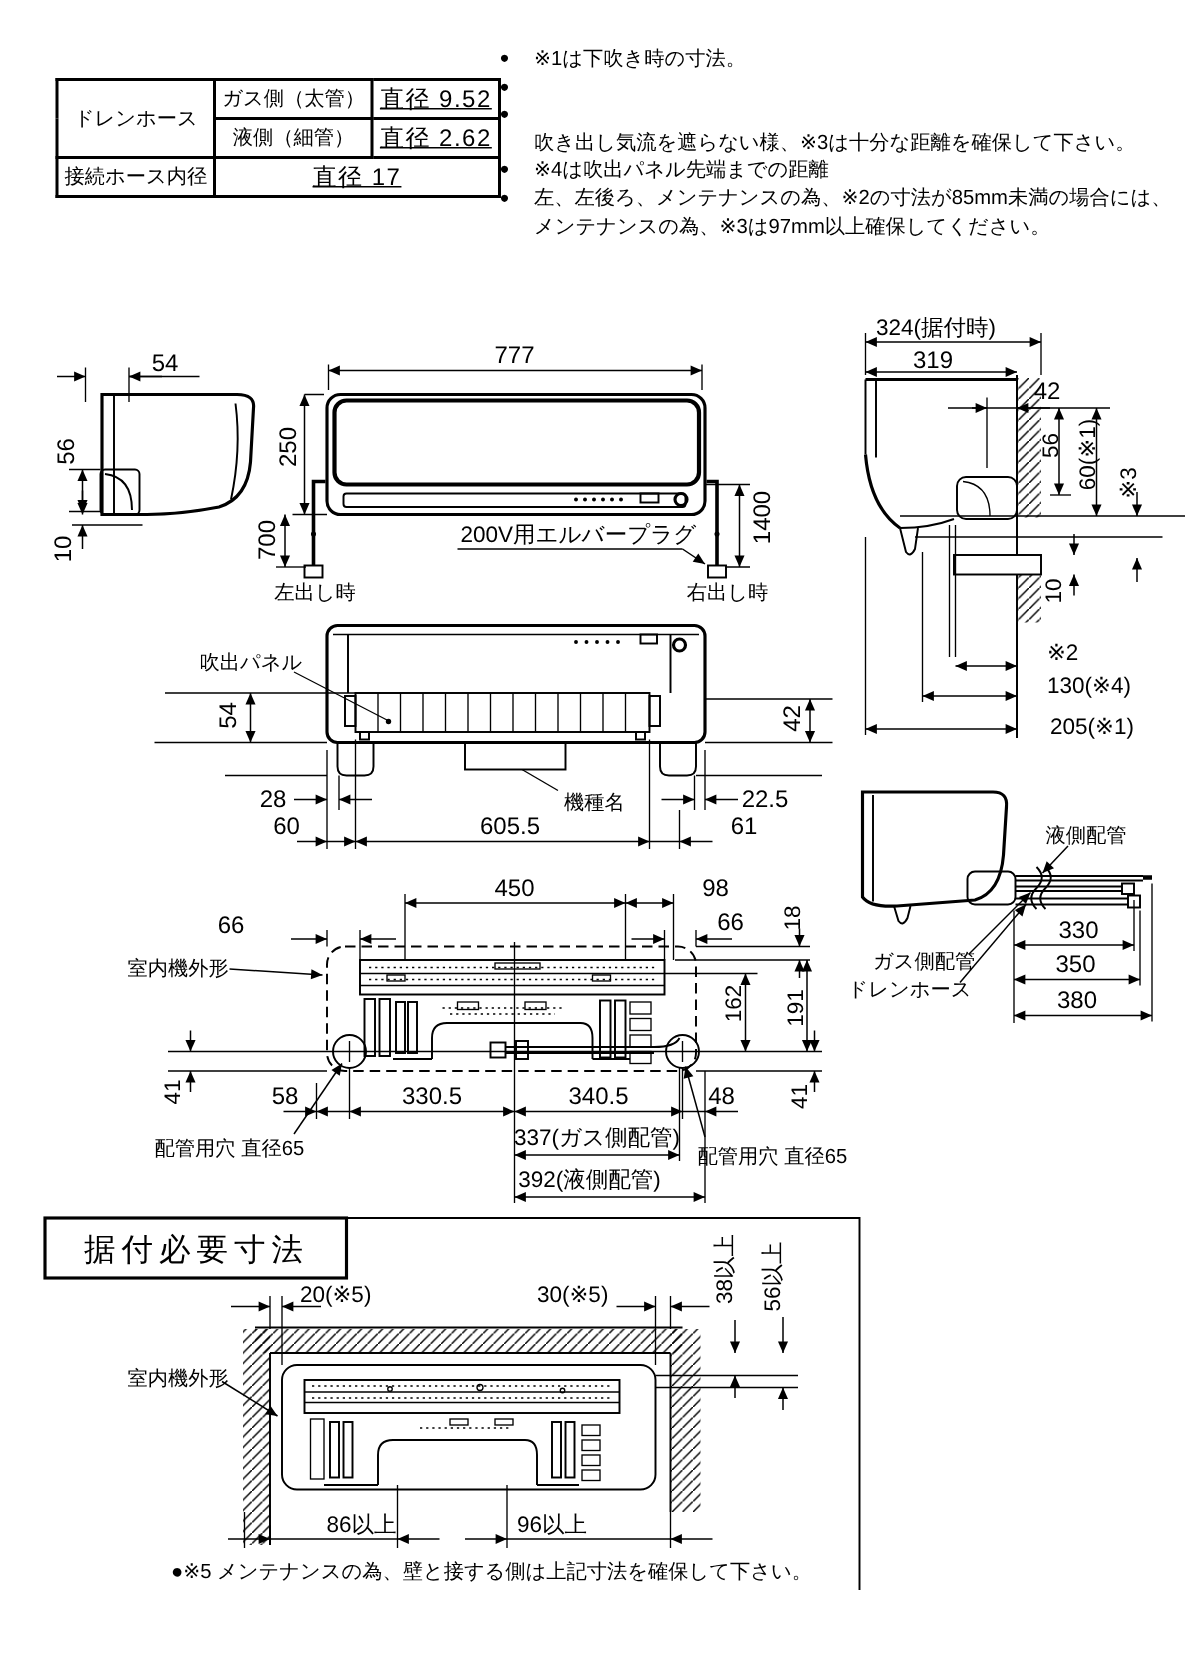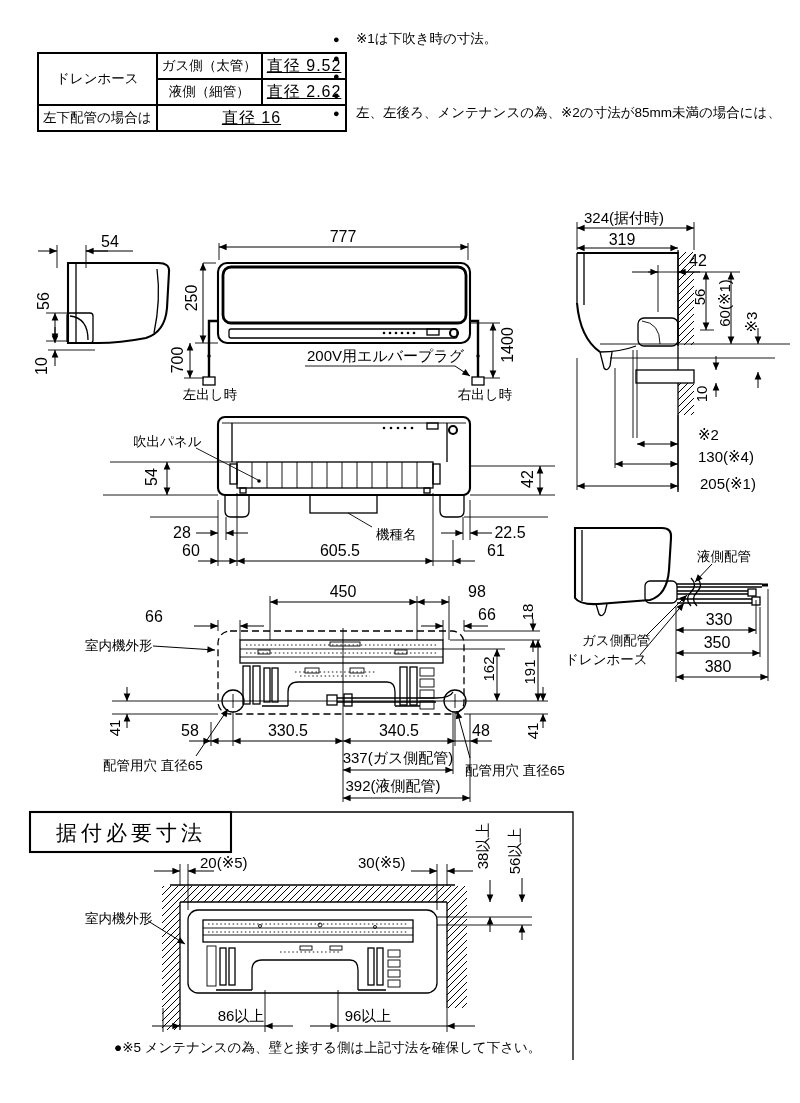--- a/index.html
+++ b/index.html
@@ -41,49 +41,52 @@
         <tr>
       <td rowspan="2" style="width:100px">ドレンホース</td>
       <td style="width:95px">ガス側（太管）</td>
       <td class="val" style="width:95px">直径 9.52</td>
     </tr>
     <tr>
       <td>液側（細管）</td>
       <td class="val">直径 2.62</td>
     </tr>
     <tr>
-      <td>左下配管の場合は</td>
-      <td colspan="2" class="val">直径 16</td>
+      <td>接続ホース内径</td>
+      <td colspan="2" class="val">直径 17</td>
     </tr>
   </tbody>
     </table>
 
   <div id="notes">
     <div class="note-row">
         <span class="note-bullet">●</span>
         <span>※1は下吹き時の寸法。</span>
       </div>
     <div class="note-row">
         <span class="note-bullet">●</span>
       </div>
     <div class="note-row">
         <span class="note-bullet">●</span>
       </div>
     <div class="note-row">
         <span class="note-indent"></span>
+        <span>吹き出し気流を遮らない様、※3は十分な距離を確保して下さい。</span>
       </div>
     <div class="note-row">
         <span class="note-bullet">●</span>
+        <span>※4は吹出パネル先端までの距離</span>
       </div>
     <div class="note-row">
         <span class="note-bullet">●</span>
         <span>左、左後ろ、メンテナンスの為、※2の寸法が85mm未満の場合には、</span>
       </div>
     <div class="note-row">
         <span class="note-indent"></span>
+        <span>メンテナンスの為、※3は97mm以上確保してください。</span>
       </div>
     <div class="note-row">
         <span class="note-indent"></span>
       </div>
   </div>
 
   <svg width="800" height="1103" viewBox="0 0 800 1103">
     <defs>
       <marker id="arr" viewBox="0 0 10 10" refX="9.5" refY="5" markerWidth="11" markerHeight="8" orient="auto-start-reverse">
         <path d="M0,0.8 L9.5,5 L0,9.2 Z" fill="#000"></path>

